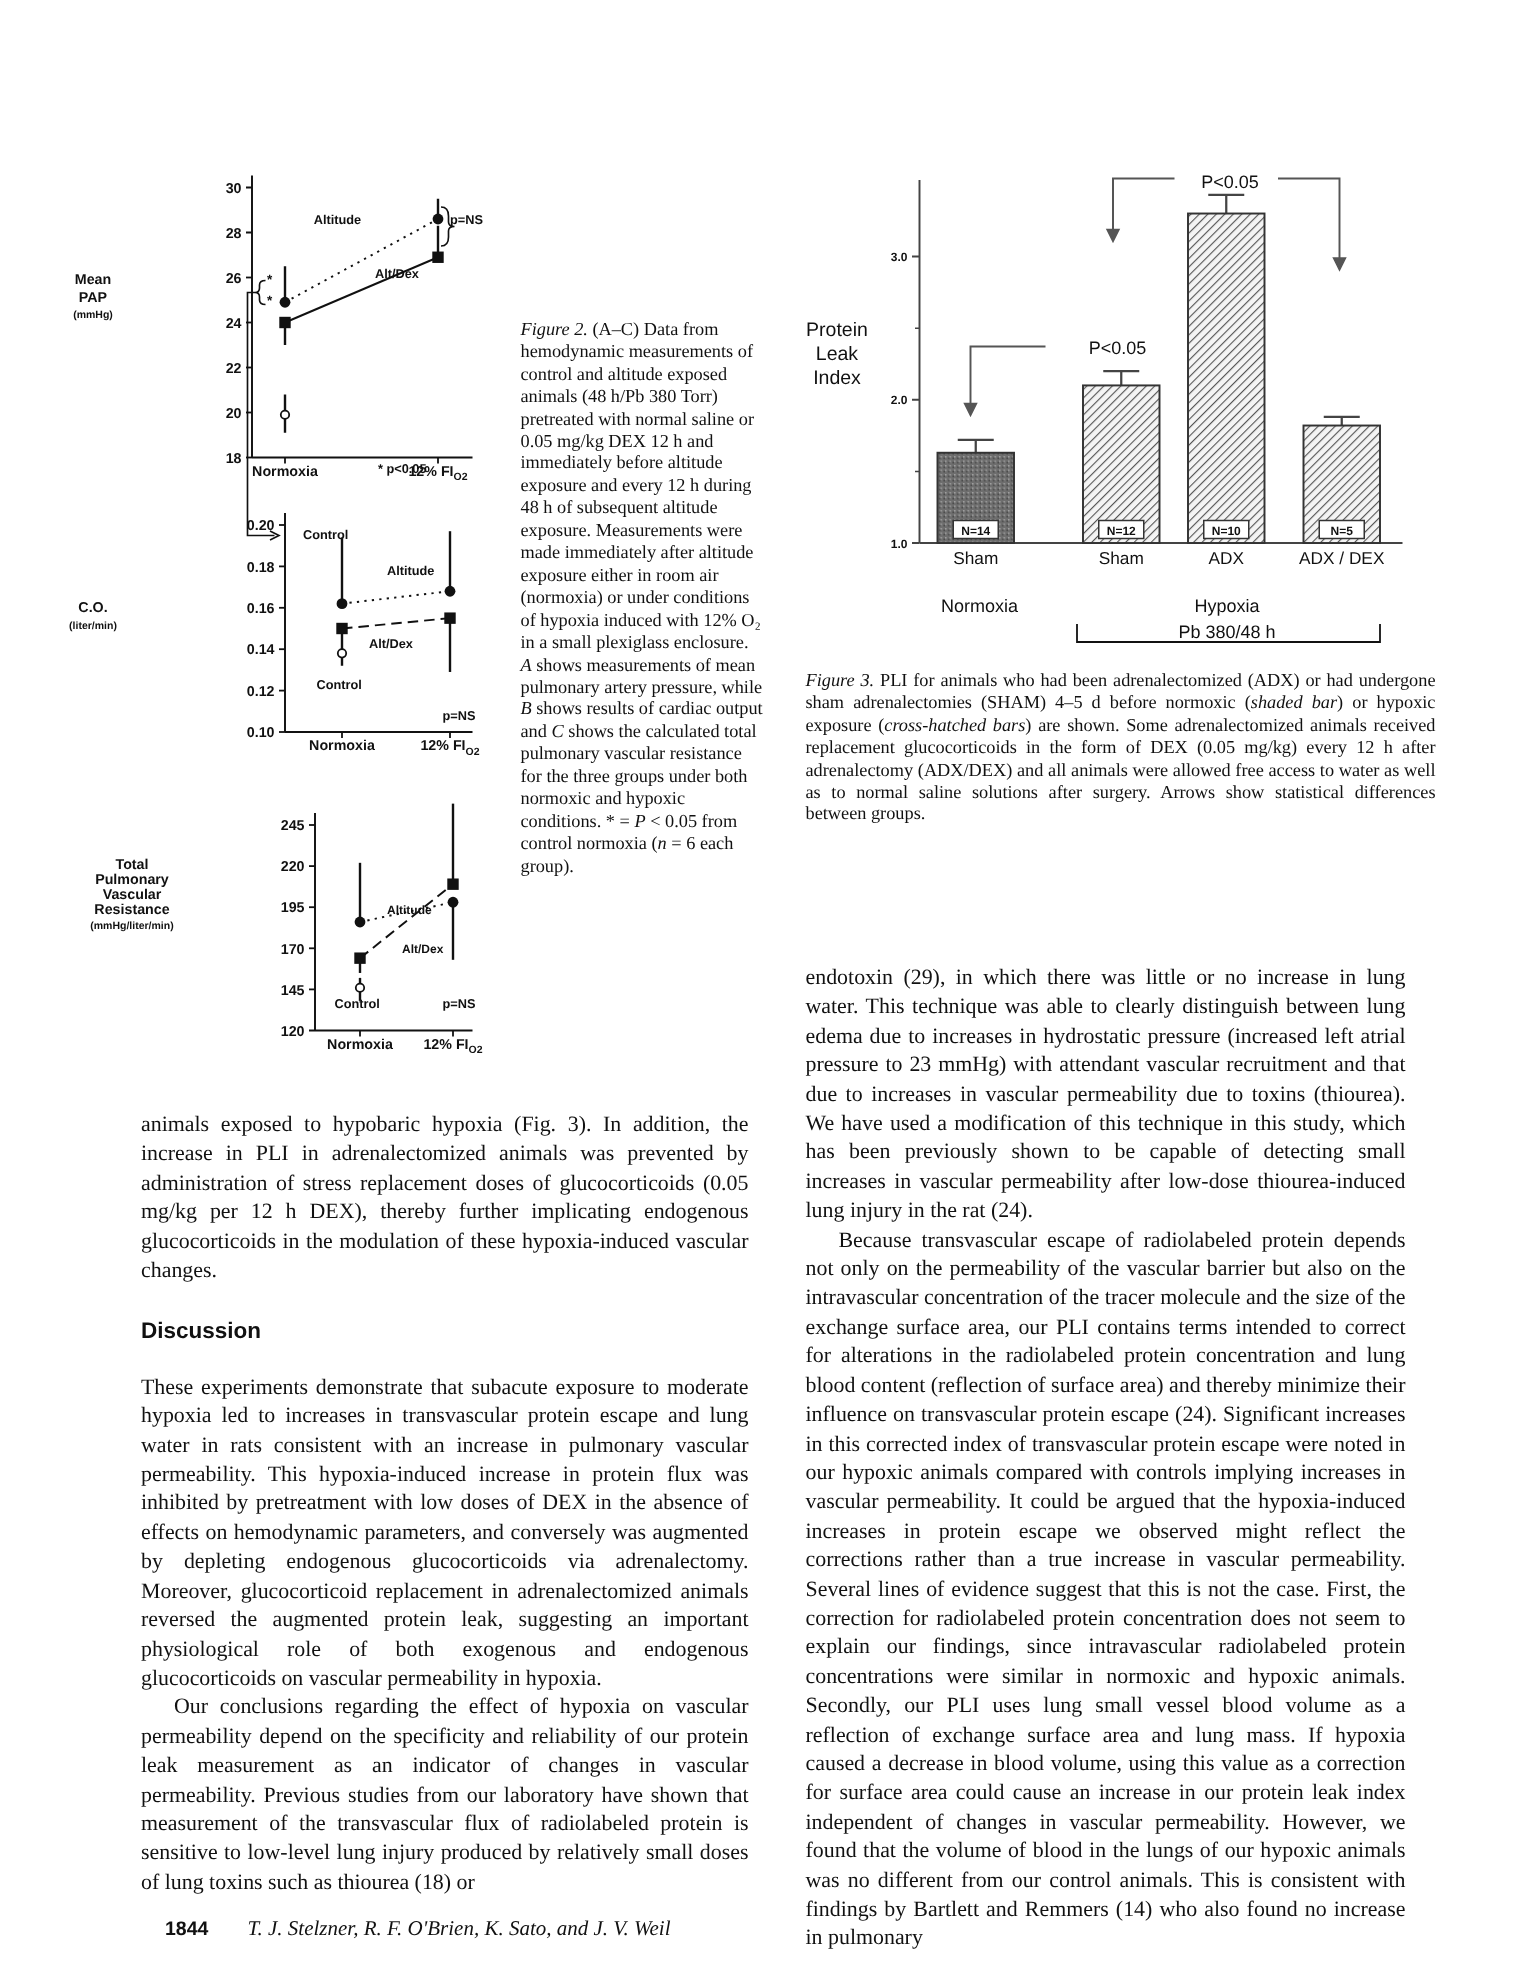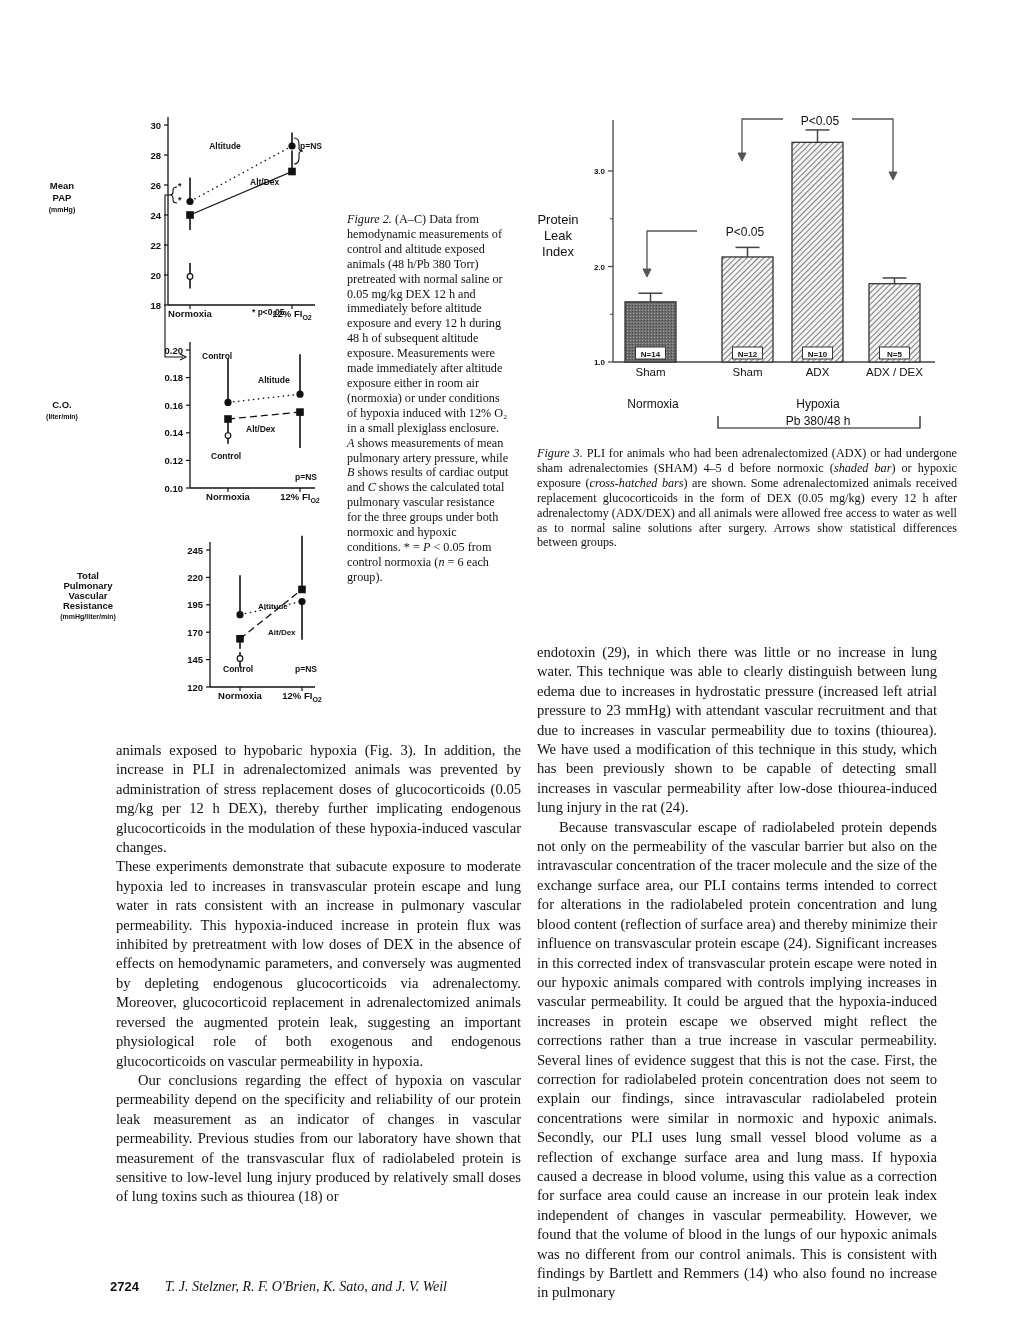--- a/index.html
+++ b/index.html
@@ -224,27 +224,28 @@
       <text x="295" y="25" font-size="12" text-anchor="middle" fill="#555">P&lt;0.05</text>
       <path d="M258,19 H217 V54" fill="none" stroke="#555" stroke-width="1.3"></path>
       <path d="M213,53 L217,61 L221,53 Z" fill="#555" stroke="#555"></path>
       <path d="M327,19 H368 V73" fill="none" stroke="#555" stroke-width="1.3"></path>
       <path d="M364,72 L368,80 L372,72 Z" fill="#555" stroke="#555"></path>
     </g>
 </svg>
 
 <div class="abs caption" style="left:537px;top:446px;width:420px;text-align:justify"><i>Figure 3.</i><span> PLI for animals who had been adrenalectomized (ADX) or had undergone sham adrenalectomies (SHAM) 4–5 d before normoxic (</span><i>shaded bar</i><span>) or hypoxic exposure (</span><i>cross-hatched bars</i><span>) are shown. Some adrenalectomized animals received replacement glucocorticoids in the form of DEX (0.05 mg/kg) every 12 h after adrenalectomy (ADX/DEX) and all animals were allowed free access to water as well as to normal saline solutions after surgery. Arrows show statistical differences between groups.</span></div>
 
-<div class="abs body-col" style="left:116px;top:741px;width:405px">
+<div class="abs body-col" style="left:94px;top:741px;width:405px">
   <p>animals exposed to hypobaric hypoxia (Fig. 3). In addition, the increase in PLI in adrenalectomized animals was prevented by administration of stress replacement doses of glucocorticoids (0.05 mg/kg per 12 h DEX), thereby further implicating endogenous glucocorticoids in the modulation of these hypoxia-induced vascular changes.</p>
+  <div class="heading" style="margin-top:21px;margin-bottom:18px">Discussion</div>
   <p>These experiments demonstrate that subacute exposure to moderate hypoxia led to increases in transvascular protein escape and lung water in rats consistent with an increase in pulmonary vascular permeability. This hypoxia-induced increase in protein flux was inhibited by pretreatment with low doses of DEX in the absence of effects on hemodynamic parameters, and conversely was augmented by depleting endogenous glucocorticoids via adrenalectomy. Moreover, glucocorticoid replacement in adrenalectomized animals reversed the augmented protein leak, suggesting an important physiological role of both exogenous and endogenous glucocorticoids on vascular permeability in hypoxia.</p>
   <p class="indent">Our conclusions regarding the effect of hypoxia on vascular permeability depend on the specificity and reliability of our protein leak measurement as an indicator of changes in vascular permeability. Previous studies from our laboratory have shown that measurement of the transvascular flux of radiolabeled protein is sensitive to low-level lung injury produced by relatively small doses of lung toxins such as thiourea (18) or</p>
 </div>
 
 <div class="abs body-col" style="left:537px;top:643px;width:400px">
   <p>endotoxin (29), in which there was little or no increase in lung water. This technique was able to clearly distinguish between lung edema due to increases in hydrostatic pressure (increased left atrial pressure to 23 mmHg) with attendant vascular recruitment and that due to increases in vascular permeability due to toxins (thiourea). We have used a modification of this technique in this study, which has been previously shown to be capable of detecting small increases in vascular permeability after low-dose thiourea-induced lung injury in the rat (24).</p>
   <p class="indent">Because transvascular escape of radiolabeled protein depends not only on the permeability of the vascular barrier but also on the intravascular concentration of the tracer molecule and the size of the exchange surface area, our PLI contains terms intended to correct for alterations in the radiolabeled protein concentration and lung blood content (reflection of surface area) and thereby minimize their influence on transvascular protein escape (24). Significant increases in this corrected index of transvascular protein escape were noted in our hypoxic animals compared with controls implying increases in vascular permeability. It could be argued that the hypoxia-induced increases in protein escape we observed might reflect the corrections rather than a true increase in vascular permeability. Several lines of evidence suggest that this is not the case. First, the correction for radiolabeled protein concentration does not seem to explain our findings, since intravascular radiolabeled protein concentrations were similar in normoxic and hypoxic animals. Secondly, our PLI uses lung small vessel blood volume as a reflection of exchange surface area and lung mass. If hypoxia caused a decrease in blood volume, using this value as a correction for surface area could cause an increase in our protein leak index independent of changes in vascular permeability. However, we found that the volume of blood in the lungs of our hypoxic animals was no different from our control animals. This is consistent with findings by Bartlett and Remmers (14) who also found no increase in pulmonary</p>
 </div>
 
 <div class="abs" style="left:110px;top:1277px;width:500px">
-  <span class="footer-num">2724</span>
+  <span class="footer-num">1844</span>
   <span class="footer-auth" style="margin-left:22px">T. J. Stelzner, R. F. O'Brien, K. Sato, and J. V. Weil</span>
 </div>
 
 </body></html>

